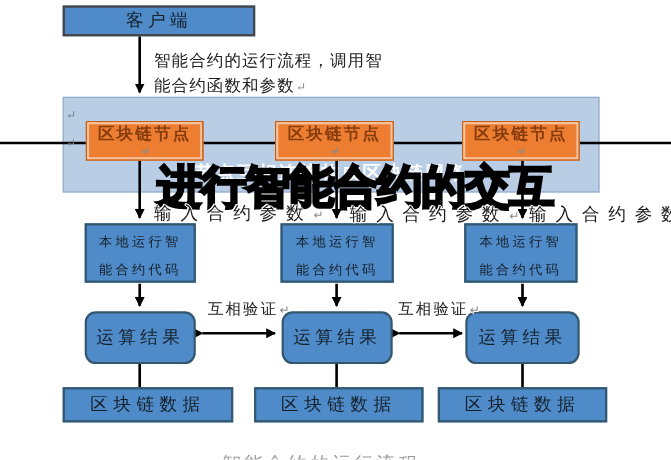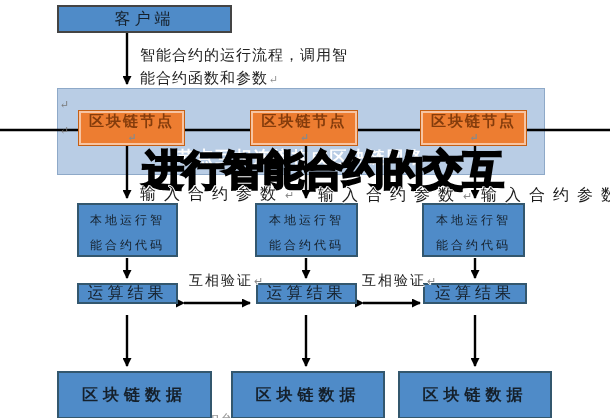--- a/index.html
+++ b/index.html
@@ -33,25 +33,25 @@
     color:#843c0c;font-weight:bold;font-size:15px;letter-spacing:2px;
     display:flex;align-items:center;justify-content:center;z-index:4;flex-direction:column;
   }
   .node1{left:78px;width:107px;}
   .node2{left:250px;width:108px;}
   .node3{left:420px;width:107px;}
   .local{top:203px;width:103px;height:54px;font-size:12px;letter-spacing:3px;line-height:25px;display:block;padding-top:3px;}
   .local1{left:77px;width:101px;}
   .local2{left:255px;}
   .local3{left:422px;}
-  .result{top:283px;height:21px;}
+  .result{top:283px;height:48px;border-radius:10px;}
   .result1{left:77px;width:101px;}
   .result2{left:256px;width:101px;}
   .result3{left:423px;width:104px;}
-  .data{top:371px;height:48px;letter-spacing:5px;font-weight:bold;}
+  .data{top:352px;height:32px;letter-spacing:5px;}
   .data1{left:57px;width:155px;}
   .data2{left:231px;width:154px;}
   .data3{left:398px;width:154px;}
   
   .description{
     position:absolute;left:140px;top:44px;width:230px;z-index:4;
     font-size:15px;line-height:23px;letter-spacing:1px;color:#222;
   }
   
   .watermark{

